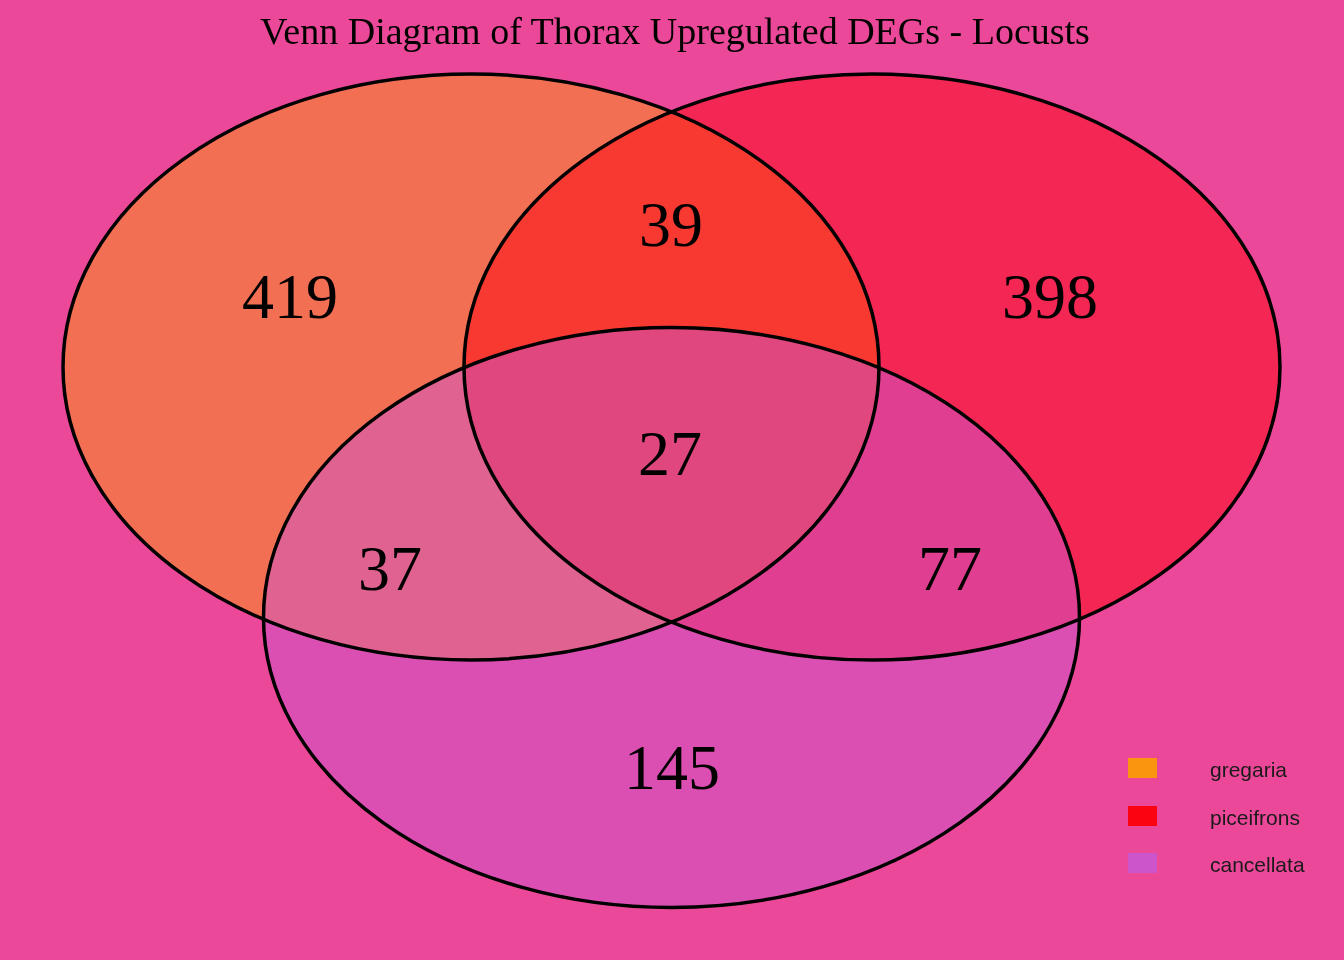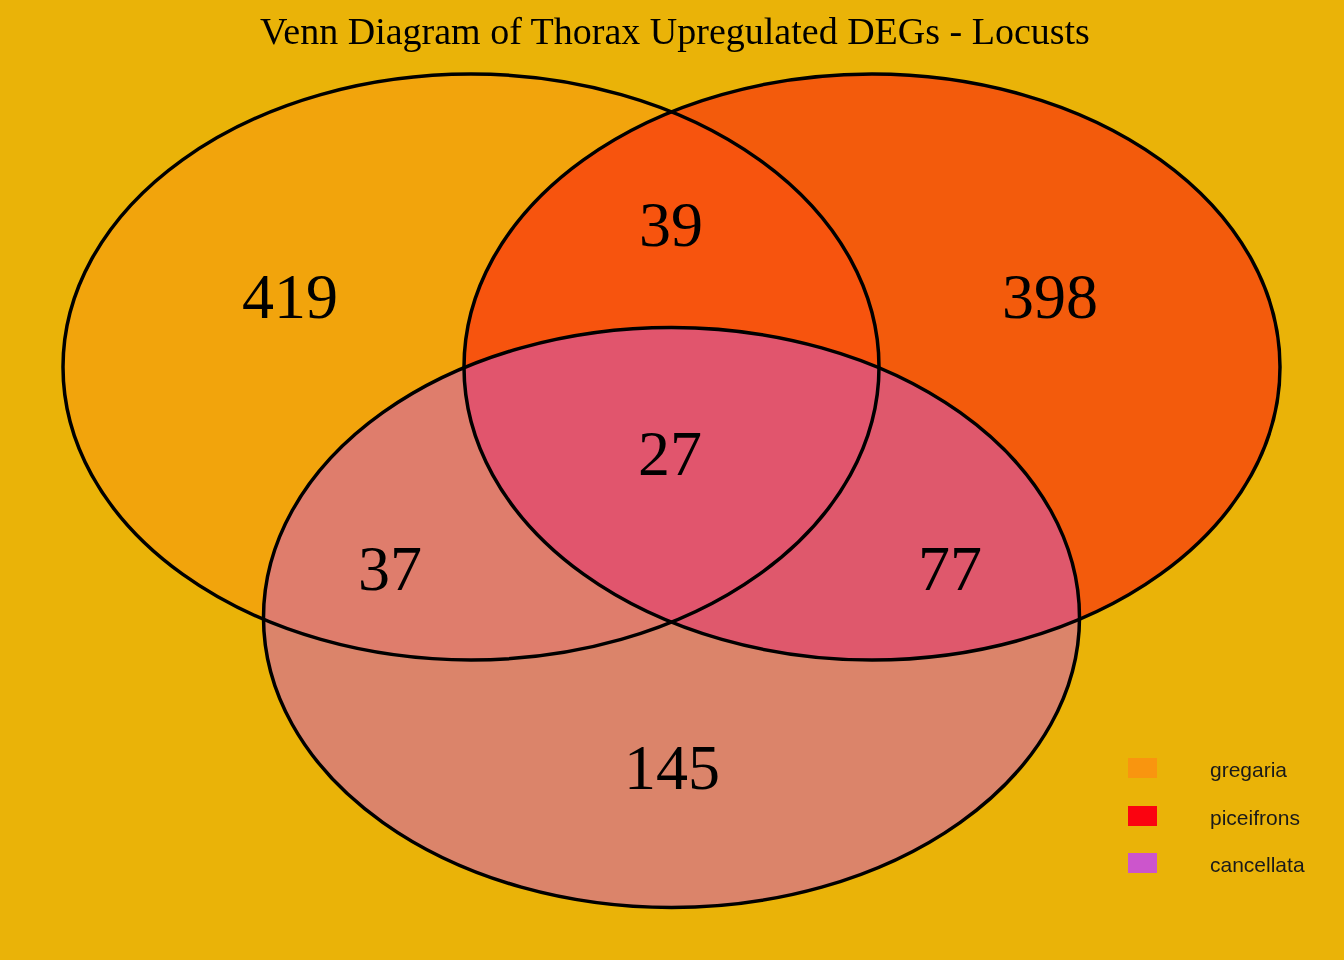--- a/index.html
+++ b/index.html
@@ -7,21 +7,21 @@
     padding: 0;
     background: #ffffff;
     width: 1344px;
     height: 960px;
     overflow: hidden;
   }
   .figure-wrap {
     position: relative;
     width: 1344px;
     height: 960px;
-    background: #eab308;
+    background: #ec4899;
   }
   svg text {
     user-select: none;
   }
   .chart-title {
     font-family: "Liberation Serif", "DejaVu Serif", serif;
     font-size: 38px;
     fill: #000000;
   }
   .region-count {

